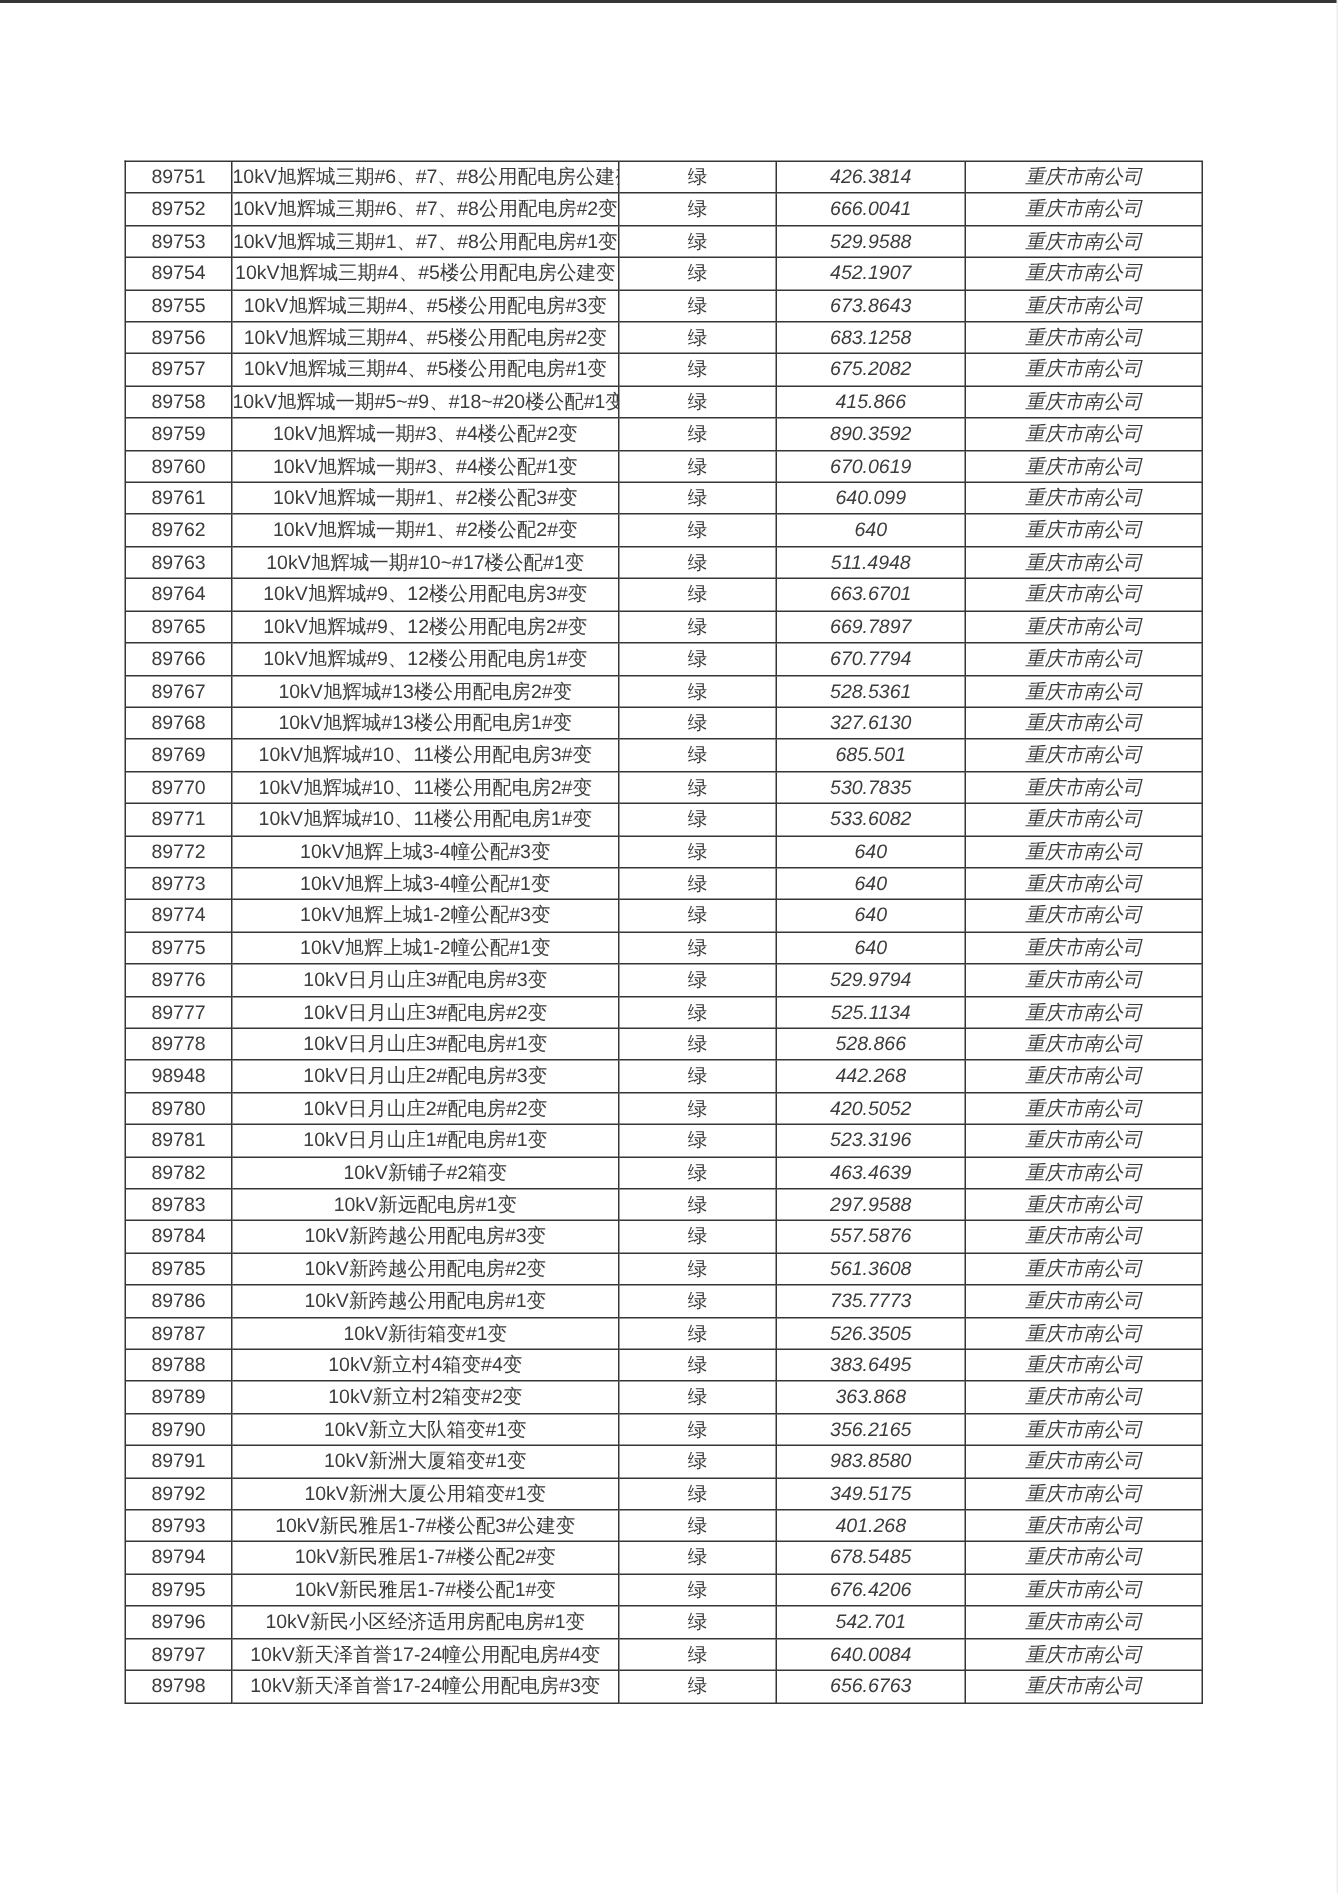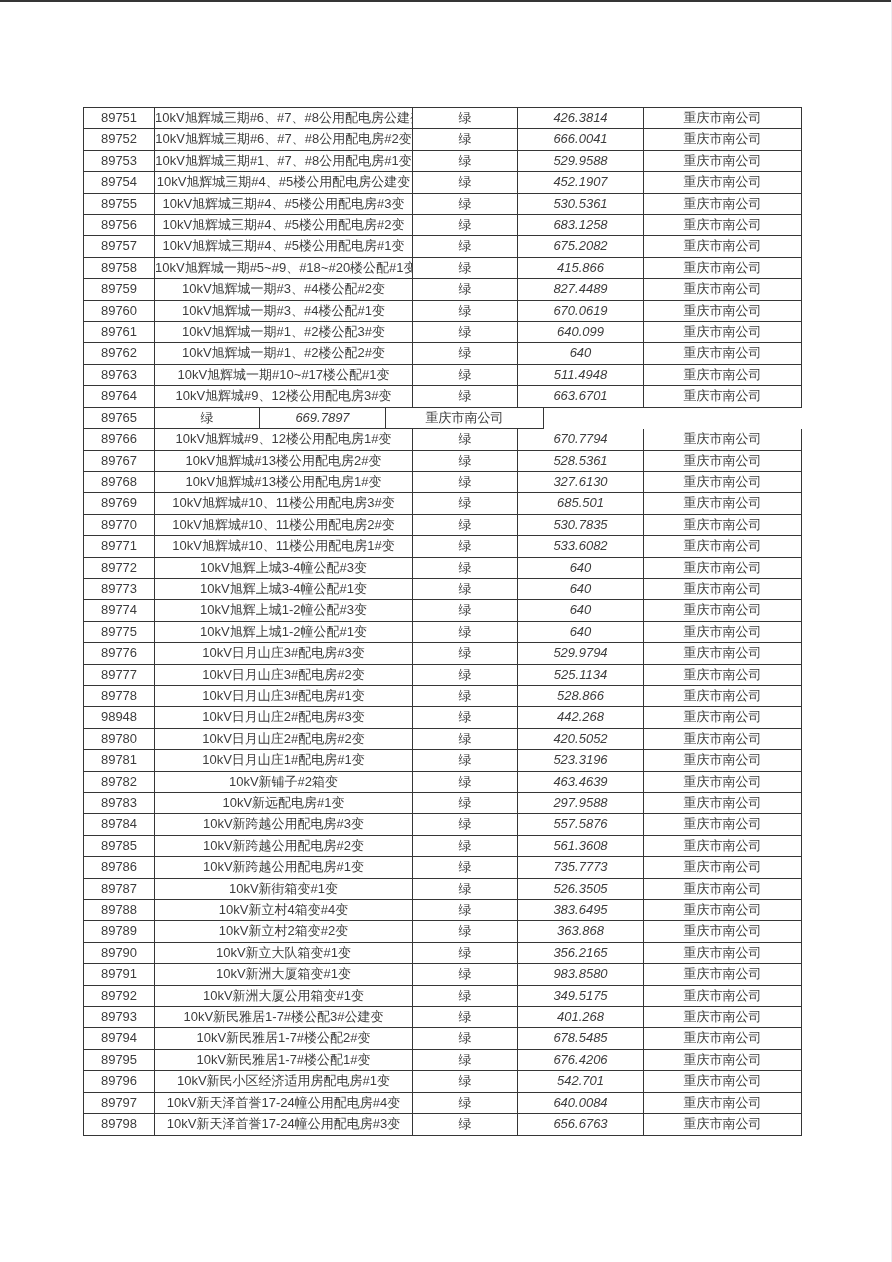--- a/index.html
+++ b/index.html
@@ -45,21 +45,21 @@
     color: #3c3c3c;
     text-align: center;
     overflow: hidden;
     white-space: nowrap;
     padding: 0;
   }
   .c-id      { width: 71px;  }
   .c-name    { width: 258px; }
   .c-status  { width: 105px; }
   .c-value   { width: 126px; font-style: italic; }
-  .c-company { width: 158px; }
+  .c-company { width: 158px; font-style: italic; }
 </style>
 </head>
 <body>
 
 <div class="top-rule"></div>
 <div class="right-rule"></div>
 
 <div class="sheet-table" id="sheet-table">
     <div class="row">
       <div class="cell c-id">89751</div>
@@ -86,21 +86,21 @@
       <div class="cell c-id">89754</div>
       <div class="cell c-name">10kV旭辉城三期#4、#5楼公用配电房公建变</div>
       <div class="cell c-status">绿</div>
       <div class="cell c-value">452.1907</div>
       <div class="cell c-company">重庆市南公司</div>
     </div>
     <div class="row">
       <div class="cell c-id">89755</div>
       <div class="cell c-name">10kV旭辉城三期#4、#5楼公用配电房#3变</div>
       <div class="cell c-status">绿</div>
-      <div class="cell c-value">530.5361</div>
+      <div class="cell c-value">673.8643</div>
       <div class="cell c-company">重庆市南公司</div>
     </div>
     <div class="row">
       <div class="cell c-id">89756</div>
       <div class="cell c-name">10kV旭辉城三期#4、#5楼公用配电房#2变</div>
       <div class="cell c-status">绿</div>
       <div class="cell c-value">683.1258</div>
       <div class="cell c-company">重庆市南公司</div>
     </div>
     <div class="row">
@@ -114,21 +114,21 @@
       <div class="cell c-id">89758</div>
       <div class="cell c-name">10kV旭辉城一期#5~#9、#18~#20楼公配#1变</div>
       <div class="cell c-status">绿</div>
       <div class="cell c-value">415.866</div>
       <div class="cell c-company">重庆市南公司</div>
     </div>
     <div class="row">
       <div class="cell c-id">89759</div>
       <div class="cell c-name">10kV旭辉城一期#3、#4楼公配#2变</div>
       <div class="cell c-status">绿</div>
-      <div class="cell c-value">827.4489</div>
+      <div class="cell c-value">890.3592</div>
       <div class="cell c-company">重庆市南公司</div>
     </div>
     <div class="row">
       <div class="cell c-id">89760</div>
       <div class="cell c-name">10kV旭辉城一期#3、#4楼公配#1变</div>
       <div class="cell c-status">绿</div>
       <div class="cell c-value">670.0619</div>
       <div class="cell c-company">重庆市南公司</div>
     </div>
     <div class="row">
@@ -154,20 +154,21 @@
     </div>
     <div class="row">
       <div class="cell c-id">89764</div>
       <div class="cell c-name">10kV旭辉城#9、12楼公用配电房3#变</div>
       <div class="cell c-status">绿</div>
       <div class="cell c-value">663.6701</div>
       <div class="cell c-company">重庆市南公司</div>
     </div>
     <div class="row">
       <div class="cell c-id">89765</div>
+      <div class="cell c-name">10kV旭辉城#9、12楼公用配电房2#变</div>
       <div class="cell c-status">绿</div>
       <div class="cell c-value">669.7897</div>
       <div class="cell c-company">重庆市南公司</div>
     </div>
     <div class="row">
       <div class="cell c-id">89766</div>
       <div class="cell c-name">10kV旭辉城#9、12楼公用配电房1#变</div>
       <div class="cell c-status">绿</div>
       <div class="cell c-value">670.7794</div>
       <div class="cell c-company">重庆市南公司</div>

